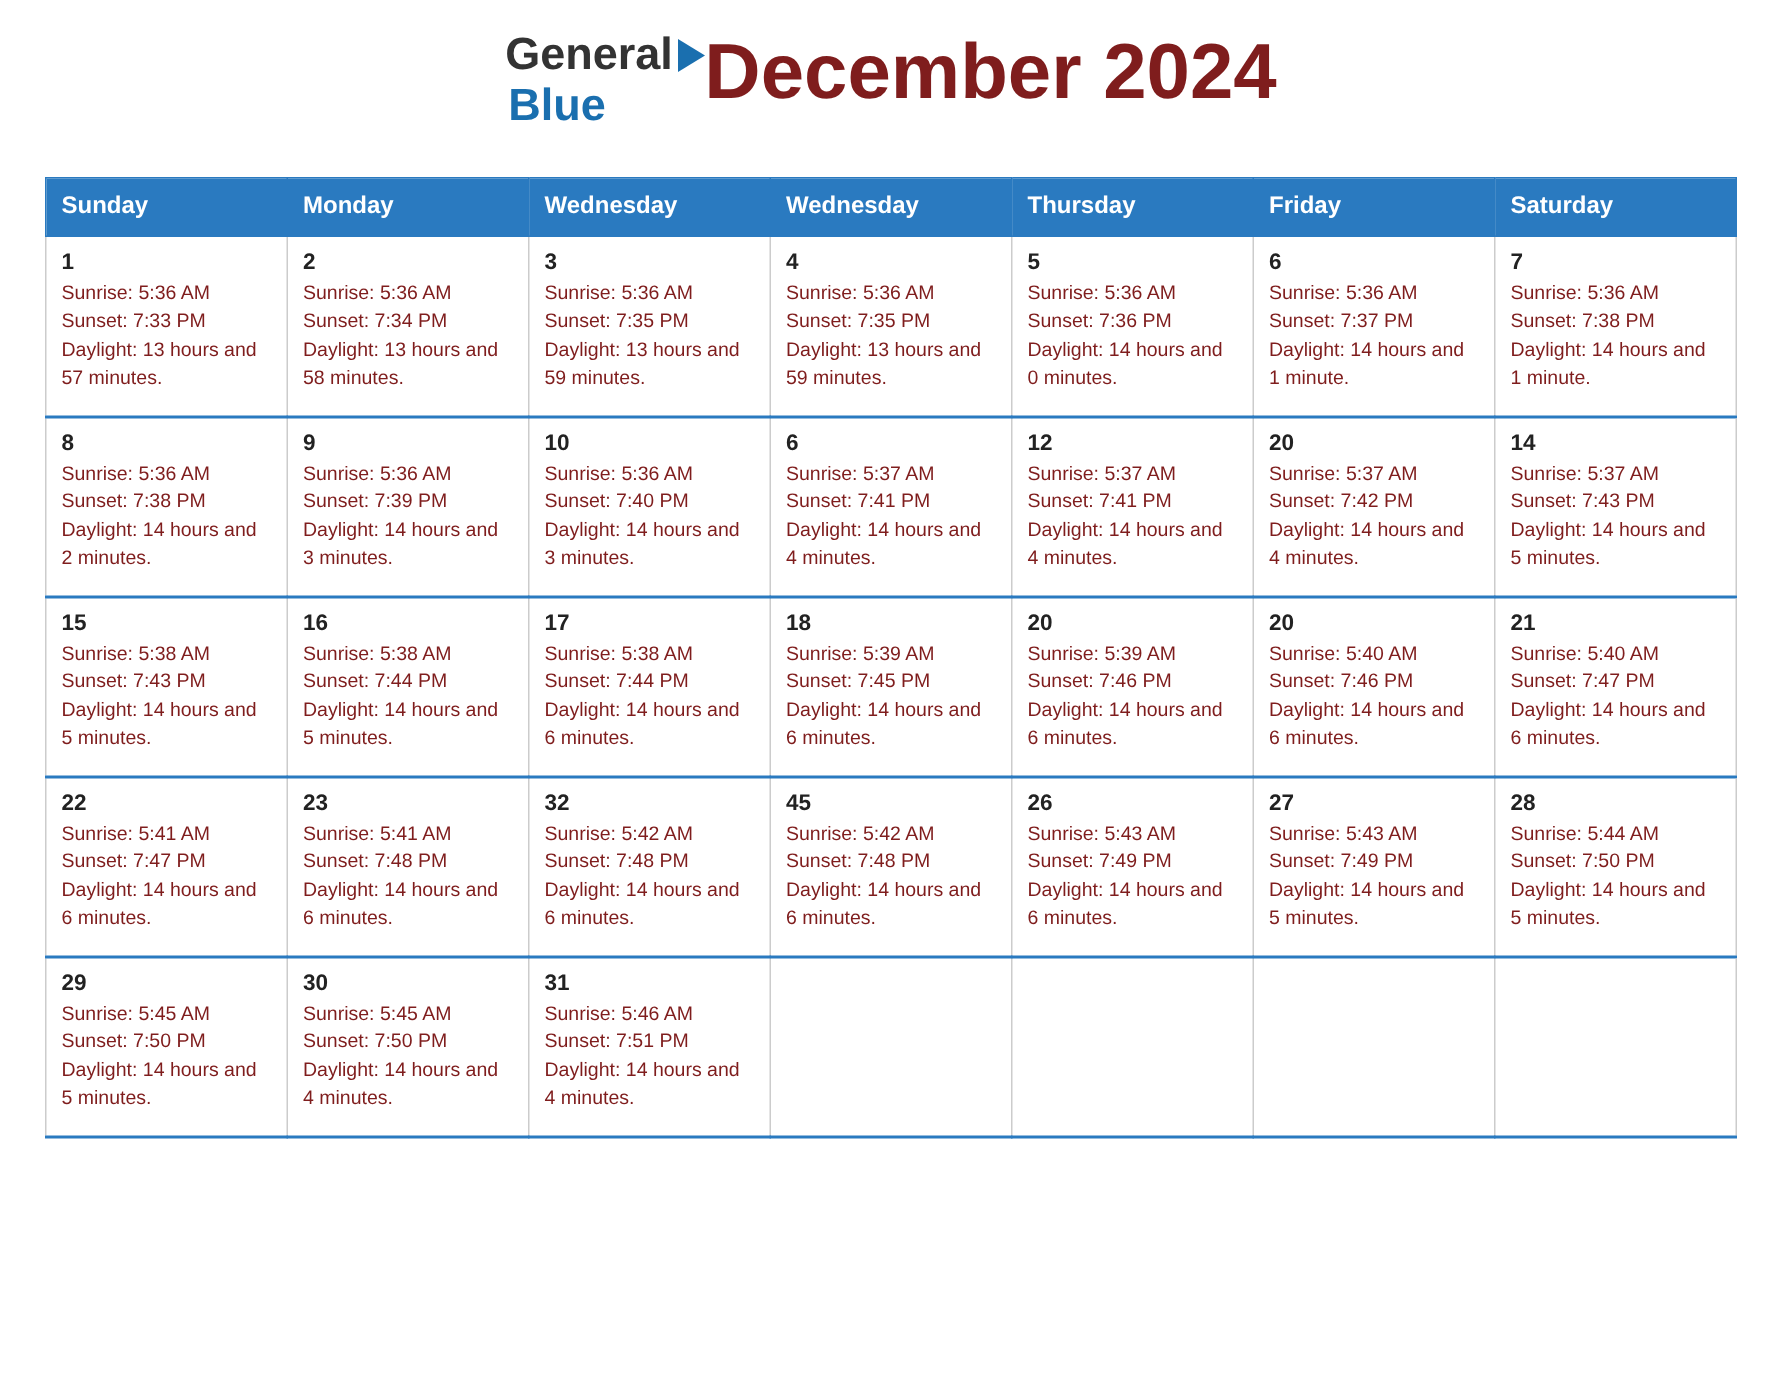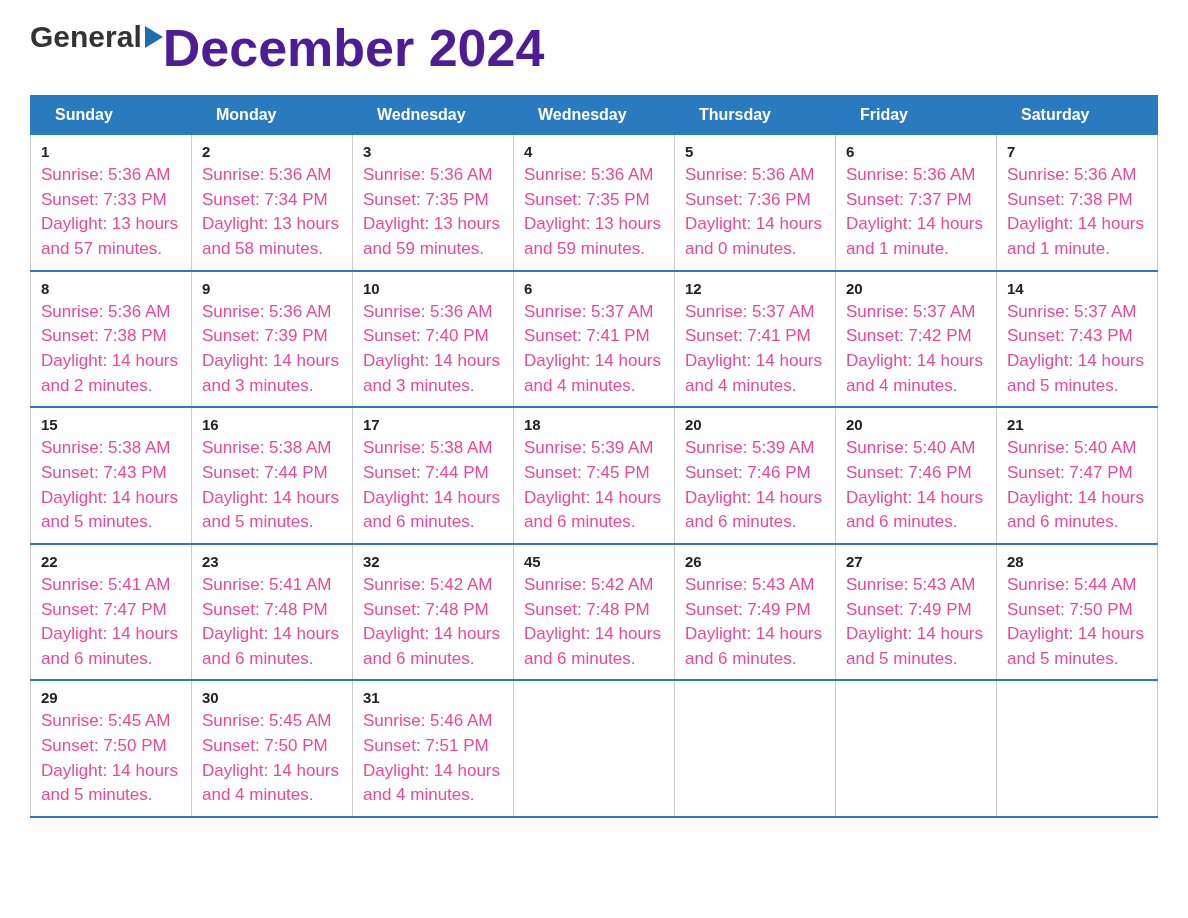--- a/index.html
+++ b/index.html
@@ -5,49 +5,49 @@
     * { margin: 0; padding: 0; box-sizing: border-box; }
     body {
       font-family: Arial, sans-serif;
       background: #fff;
       width: 1188px;
       min-height: 918px;
       padding: 20px 30px;
     }
     .header-area {
       display: flex;
-      justify-content: flex-start;
+      justify-content: center;
       align-items: flex-start;
-      margin-bottom: 18px;
+      margin-bottom: 30px;
     }
     .title-area {
       text-align: right;
     }
     .month-title {
       font-size: 52px;
       font-weight: bold;
-      color: #4c1d95;
+      color: #7f1d1d;
       line-height: 1.1;
     }
     .location-title {
       font-size: 22px;
       color: #444;
       margin-top: 4px;
     }
     table {
       width: 100%;
       border-collapse: collapse;
       table-layout: fixed;
     }
     thead th {
       background-color: #2a7ac0;
       color: #fff;
       font-size: 16px;
       font-weight: bold;
-      padding: 10px 24px;
+      padding: 10px 10px;
       text-align: left;
       border: 1px solid #2a7ac0;
     }
     tbody td {
       vertical-align: top;
       border: 1px solid #ccc;
       padding: 8px 10px;
       font-size: 13.5px;
       color: #222;
       min-height: 110px;
@@ -56,23 +56,23 @@
     tbody tr {
       border-bottom: 2px solid #2a7ac0;
     }
     .day-number {
       font-size: 15px;
       font-weight: bold;
       display: block;
       margin-bottom: 3px;
     }
     .day-info {
-      font-size: 17px;
+      font-size: 13px;
       line-height: 1.45;
-      color: #ec4899;
+      color: #7f1d1d;
     }
     .logo-wrapper {
       display: flex;
       flex-direction: column;
     }
     .logo-line1 {
       display: flex;
       align-items: center;
     }
     .logo-general {
@@ -99,20 +99,23 @@
     }
   </style>
 </head>
 <body>
 
 <div class="header-area">
   <div class="logo-wrapper">
     <div class="logo-line1">
       <span class="logo-general">General</span>
       <span class="logo-arrow"></span>
+    </div>
+    <div>
+      <span class="logo-blue-text">Blue</span>
     </div>
   </div>
   <div class="title-area">
     <div class="month-title">December 2024</div>
   </div>
 </div>
 
 <table>
   <thead>
     <tr>

